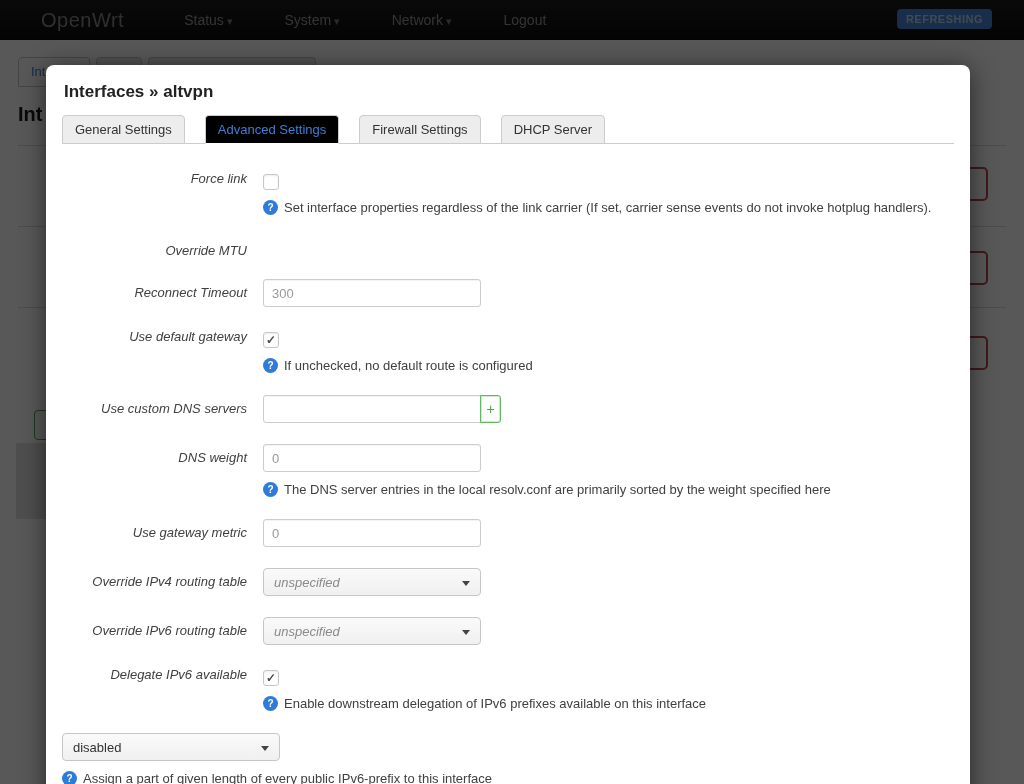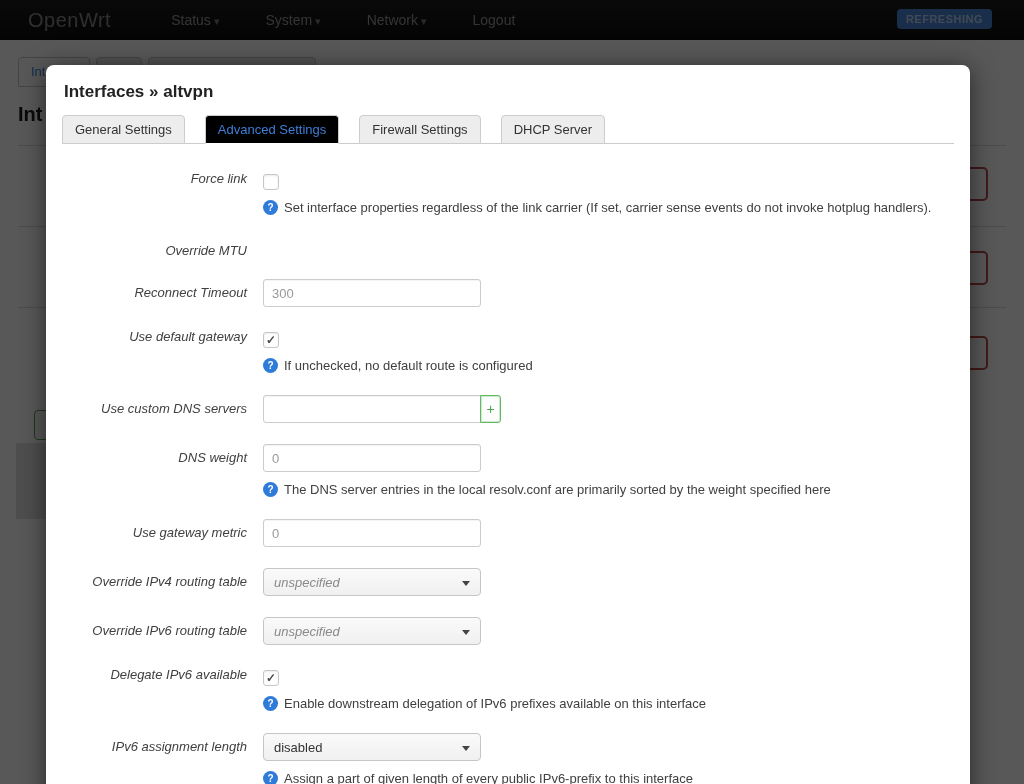--- a/index.html
+++ b/index.html
@@ -3,22 +3,22 @@
 <meta charset="utf-8">
 <style>
   * { box-sizing: border-box; margin: 0; padding: 0; }
   html,body { width:1024px; height:784px; overflow:hidden;
     font-family:"Liberation Sans", sans-serif; background:#fff; }
 
   
   .page { position:absolute; inset:0; background:#fff; z-index:1; }
   .navbar { position:absolute; left:0; top:0; right:0; height:40px;
     background:linear-gradient(#1c1c1c,#0c0c0c); display:flex; align-items:center; }
-  .brand { color:#8a8a8a; font-size:20px; margin-left:28px; letter-spacing:.5px; }
-  .nav-items { display:flex; margin-left:46px; gap:18px; }
+  .brand { color:#8a8a8a; font-size:20px; margin-left:41px; letter-spacing:.5px; }
+  .nav-items { display:flex; margin-left:46px; gap:24px; }
   .nav-item { color:#979797; font-size:14px; padding:8px 14px; cursor:pointer; white-space:nowrap; }
   .nav-item .caret { font-size:11px; color:#7a7a7a; margin-left:3px; }
   .nav-badge { position:absolute; right:32px; top:9px; background:#4a86d8; color:#bcd4f2;
     font-size:11px; font-weight:bold; letter-spacing:.5px; padding:4px 9px; border-radius:4px; }
 
   .bg-tabs { position:absolute; left:18px; top:57px; display:flex; gap:6px; }
   .bg-tab { height:30px; border:1px solid #c9c9c9; border-radius:4px 4px 0 0;
     background:#e9e9e9; padding:6px 12px; font-size:13px; }
   .bg-tab.active { background:#fff; color:var(--accent); }
   .bg-heading { position:absolute; left:18px; top:103px; font-size:20px; font-weight:bold; color:#1b1b1b; }
@@ -200,21 +200,20 @@
         <div class="form-label">Delegate IPv6 available</div>
         <div class="ctrl">
           <div class="cb">✓</div>
           <div class="help">
             <span class="help-icon">?</span>
             <span>Enable downstream delegation of IPv6 prefixes available on this interface</span>
           </div>
         </div>
       </div>
       <div class="form-row">
-        <div class="form-label">IPv6 assignment length</div>
         <div class="ctrl">
           <div class="select">
             <span class="sel-value">disabled</span>
             <span class="sel-caret"></span>
           </div>
           <div class="help">
             <span class="help-icon">?</span>
             <span>Assign a part of given length of every public IPv6-prefix to this interface</span>
           </div>
         </div>

